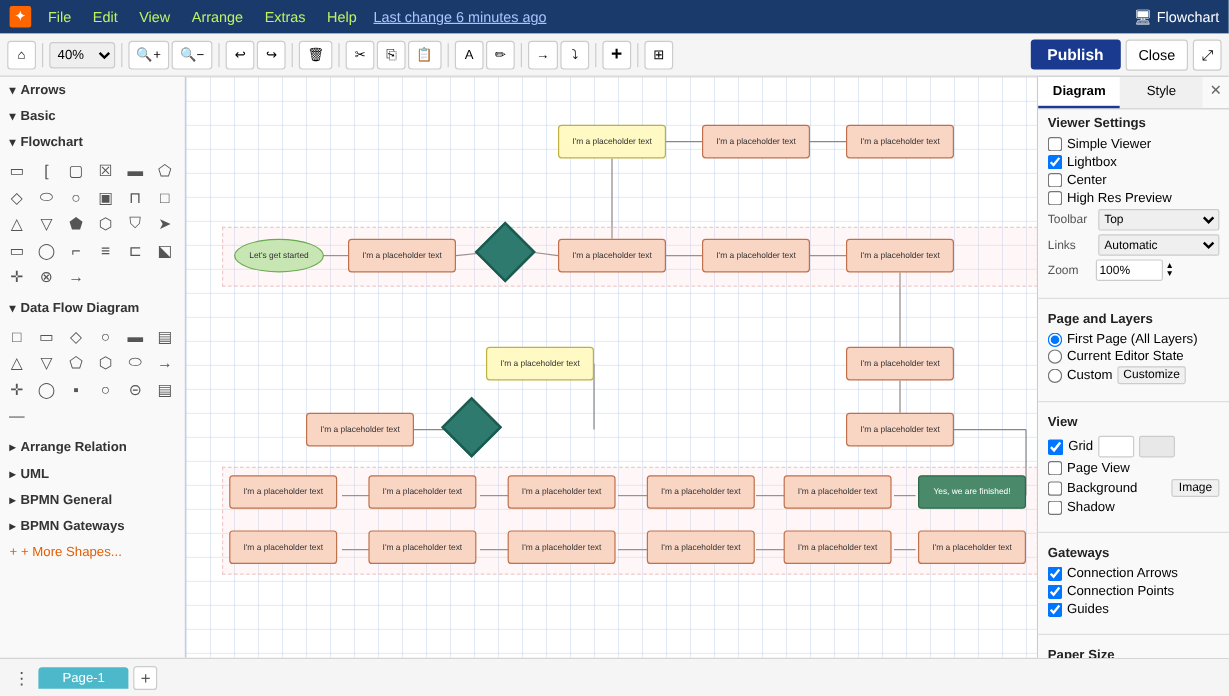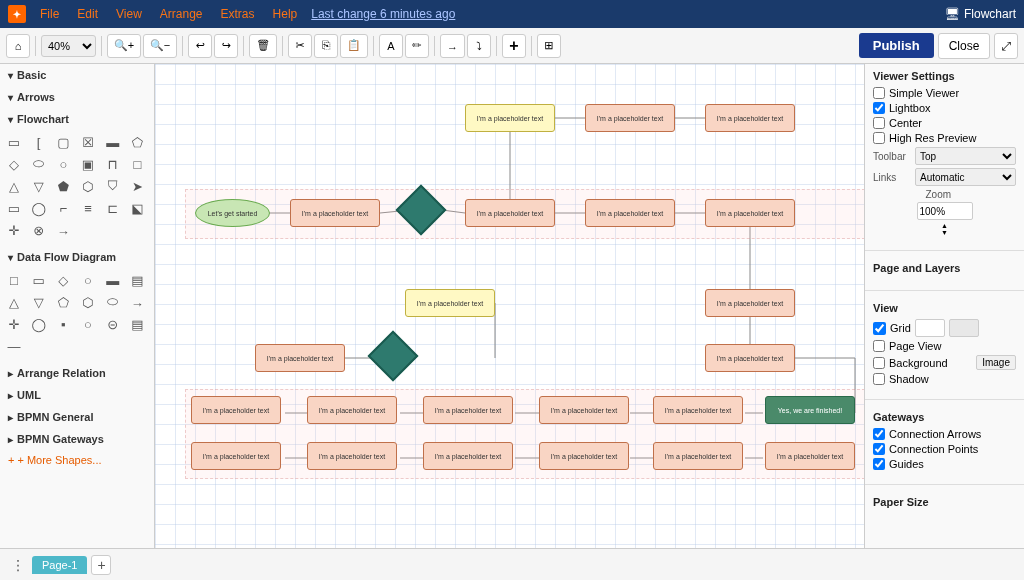--- a/index.html
+++ b/index.html
@@ -21,21 +21,21 @@
       border-radius: 2px;
       display: flex; align-items: center; justify-content: center;
       font-size: 10px; font-weight: bold; color: white;
       margin-right: 4px;
     }
     .menu-item {
       padding: 3px 8px;
       cursor: pointer;
       border-radius: 3px;
       font-size: 12px;
-      color: #f97316;
+      color: #bef264;
     }
     .last-change {
       color: #aac4ff;
       text-decoration: underline;
       cursor: pointer;
       font-size: 12px;
       margin-left: 4px;
     }
     .spacer { flex: 1; }
     .flowchart-label {
@@ -195,21 +195,21 @@
     .setting-row {
       display: flex; align-items: center; gap: 4px;
       margin-bottom: 3px;
       justify-content: center;
     }
     .setting-row label { width: 38px; font-size: 10px; color: #555; }
     .setting-row select {
       flex: 1; font-size: 10px; height: 18px; border: 1px solid #ccc; border-radius: 2px;
     }
     .zoom-input-row {
-      display: flex; align-items: center; gap: 2px; margin-bottom: 3px; flex-direction: column;
+      display: flex; align-items: center; gap: 2px; margin-bottom: 3px;
     }
     .zoom-input-row label { width: 38px; font-size: 10px; color: #555; }
     .zoom-input {
       width: 56px; font-size: 10px; height: 18px; border: 1px solid #ccc; border-radius: 2px; padding: 0 2px;
     }
     .zoom-arrows { display: flex; flex-direction: column; }
     .zoom-arrows span { font-size: 7px; cursor: pointer; line-height: 1; }
     .radio-group { margin-bottom: 3px; }
     .radio-row { display: flex; align-items: center; gap: 4px; margin-bottom: 2px; }
     .radio-row input[type=radio] { width: 12px; height: 12px; }
@@ -238,21 +238,21 @@
       background: #f5f5f5;
       border-top: 1px solid #ccc;
       display: flex;
       align-items: center;
       padding: 0 8px;
       gap: 4px;
     }
     .page-tab {
       background: #4db8c9;
       color: white;
-      padding: 3px 10px;
+      padding: 3px 20px;
       border-radius: 3px 3px 0 0;
       font-size: 11px;
       cursor: pointer;
     }
     .add-page-btn {
       width: 20px; height: 20px;
       border: 1px solid #ccc; border-radius: 3px;
       background: white; display: flex; align-items: center; justify-content: center;
       cursor: pointer; font-size: 14px; color: #555;
     }
@@ -349,22 +349,22 @@
   <div id="top-right-btns">
     <button class="publish-btn">Publish</button>
     <button class="close-btn">Close</button>
     <button class="fullscreen-btn">⤢</button>
   </div>
 </div>
 
 <div id="main">
 
   <div id="sidebar">
+    <div class="sidebar-section-header">Arrows</div>
     <div class="sidebar-section-header">Basic</div>
-    <div class="sidebar-section-header">Arrows</div>
     <div class="sidebar-section-header">Flowchart</div>
 
     <div class="shape-grid">
       <div class="shape-item">▭</div>
       <div class="shape-item">[</div>
       <div class="shape-item">▢</div>
       <div class="shape-item">☒</div>
       <div class="shape-item">▬</div>
       <div class="shape-item">⬠</div>
       <div class="shape-item">◇</div>
@@ -498,20 +498,25 @@
 
     <div class="fc-node" style="left:36px;top:378px;width:90px;height:28px;font-size:7px;">I'm a placeholder text</div>
     <div class="fc-node" style="left:152px;top:378px;width:90px;height:28px;font-size:7px;">I'm a placeholder text</div>
     <div class="fc-node" style="left:268px;top:378px;width:90px;height:28px;font-size:7px;">I'm a placeholder text</div>
     <div class="fc-node" style="left:384px;top:378px;width:90px;height:28px;font-size:7px;">I'm a placeholder text</div>
     <div class="fc-node" style="left:498px;top:378px;width:90px;height:28px;font-size:7px;">I'm a placeholder text</div>
     <div class="fc-node" style="left:610px;top:378px;width:90px;height:28px;font-size:7px;">I'm a placeholder text</div>
   </div>
 
   <div id="right-panel">
+    <div class="panel-tabs">
+      <div class="panel-tab active">Diagram</div>
+      <div class="panel-tab">Style</div>
+      <div class="panel-close">✕</div>
+    </div>
 
     <div class="panel-section">
       <div class="panel-section-title">Viewer Settings</div>
       <div class="checkbox-row">
         <input type="checkbox" style="">
         <label>Simple Viewer</label>
       </div>
       <div class="checkbox-row">
         <input type="checkbox" checked="" style="">
         <label>Lightbox</label>
@@ -543,20 +548,35 @@
           <span>▲</span>
             <span>▼</span>
         </div>
       </div>
     </div>
 
     <div class="section-divider"></div>
 
     <div class="panel-section">
       <div class="panel-section-title">Page and Layers</div>
+      <div class="radio-group">
+        <div class="radio-row">
+          <input type="radio" name="pages" checked="" style="">
+          <label>First Page (All Layers)</label>
+        </div>
+        <div class="radio-row">
+          <input type="radio" name="pages" style="">
+          <label>Current Editor State</label>
+        </div>
+        <div class="radio-row">
+          <input type="radio" name="pages" style="">
+          <label>Custom</label>
+          <button class="customize-btn">Customize</button>
+        </div>
+      </div>
     </div>
 
     <div class="section-divider"></div>
 
     <div class="panel-section">
       <div class="panel-section-title">View</div>
       <div class="grid-row">
         <input type="checkbox" checked="" style="">
         <label>Grid</label>
         <input type="text" class="grid-pt-input" value="10 pt" style="">

